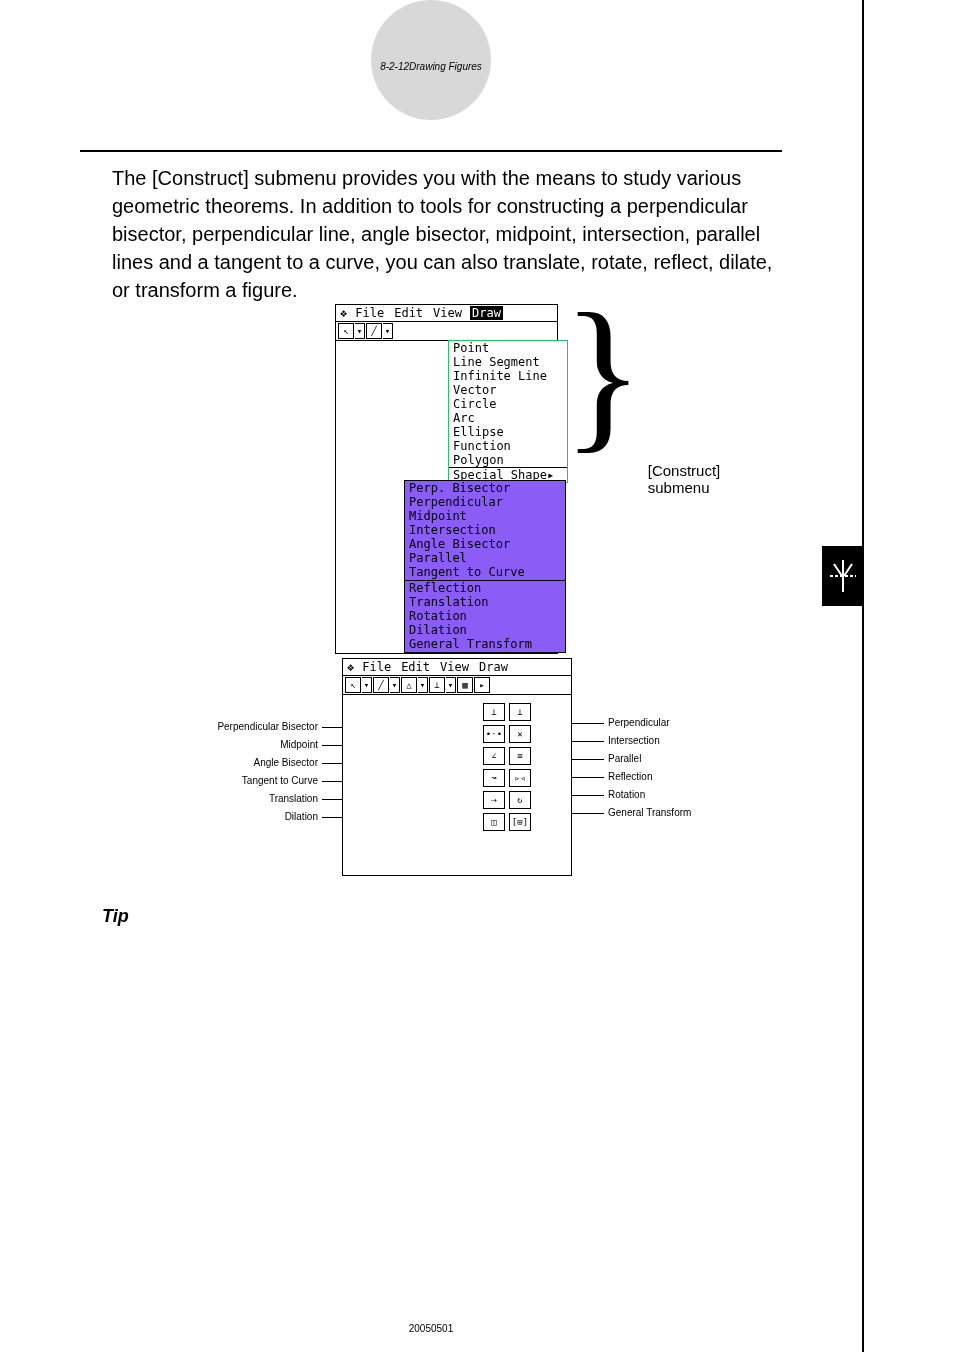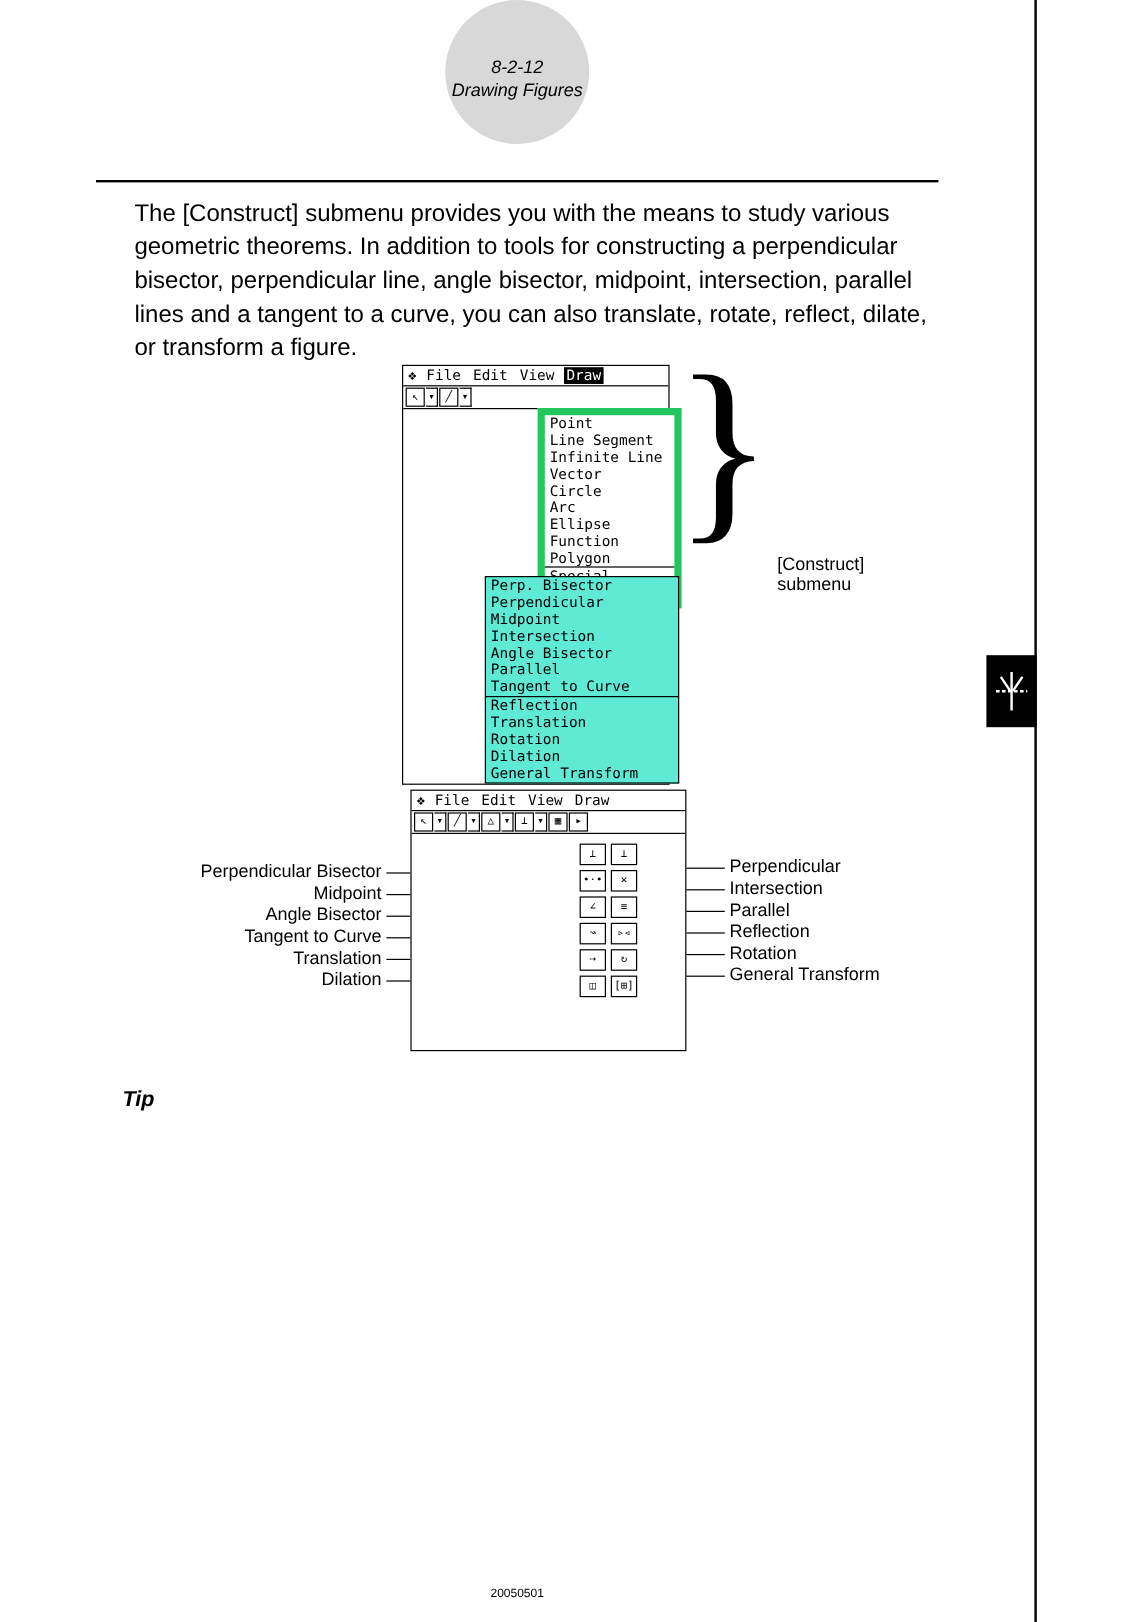--- a/index.html
+++ b/index.html
@@ -17,25 +17,25 @@
     position: relative;
     min-height: 1352px;
   }
   .header-badge {
     width: 120px;
     height: 120px;
     border-radius: 50%;
     background: #d8d8d8;
     margin: -30px auto 10px auto;
     display: flex;
-    flex-direction: column;
+    flex-direction: row;
     align-items: center;
     justify-content: center;
     font-style: italic;
-    font-size: 15px;
+    font-size: 10px;
     line-height: 1.3;
     padding-top: 12px;
   }
   .hr {
     border-top: 2px solid #000;
     margin: 30px 80px 12px 80px;
   }
   .section-title {
     font-size: 22px;
     font-weight: bold;
@@ -94,37 +94,37 @@
   }
   .tdd { width:10px; border-left:none; }
   .calc-body {
     height: 140px;
     position: relative;
   }
   .drawmenu {
     position: absolute;
     top: -1px;
     left: 112px;
-    border: 6px solid #22c55e;
+    border: 1px solid #22c55e;
     background: #fff;
     min-width:120px;
   }
   .drawmenu .mitem {
     padding: 0 4px;
     border-bottom: 1px solid #000;
     font-size:12px;
     line-height:14px;
   }
   .drawmenu .mitem:last-child { border-bottom:none; }
   .drawmenu .noborder .mitem { border-bottom:none; }
   .submenu {
     position: absolute;
     left: 68px;
     border: 1px solid #000;
-    background: #5eead4;
+    background: #8b5cf6;
     width: 162px;
   }
   .submenu .group {
     padding: 0 4px 1px 4px;
     font-size:12px;
     line-height:14px;
   }
   .submenu .divider {
     border-bottom: 1px solid #000;
   }
@@ -148,21 +148,21 @@
   .calc2 .calc-body { height: 180px; }
   .iconstack {
     position:absolute;
     left: 140px; top: 8px;
     display:flex; flex-direction:column; gap:4px;
   }
   .iconrow { display:flex; gap:4px; }
   .iconrow .tbtn { width:22px; height:18px; }
 
   .labels-left, .labels-right {
-    font-size: 15px;
+    font-size: 10px;
     line-height: 18px;
   }
   .labels-left {
     text-align: right;
   }
   .ll-row { height:18px; padding-right:4px; position:relative;}
   .ll-row::after {
     content:"";
     position:absolute;
     right:-70px; top:9px;

